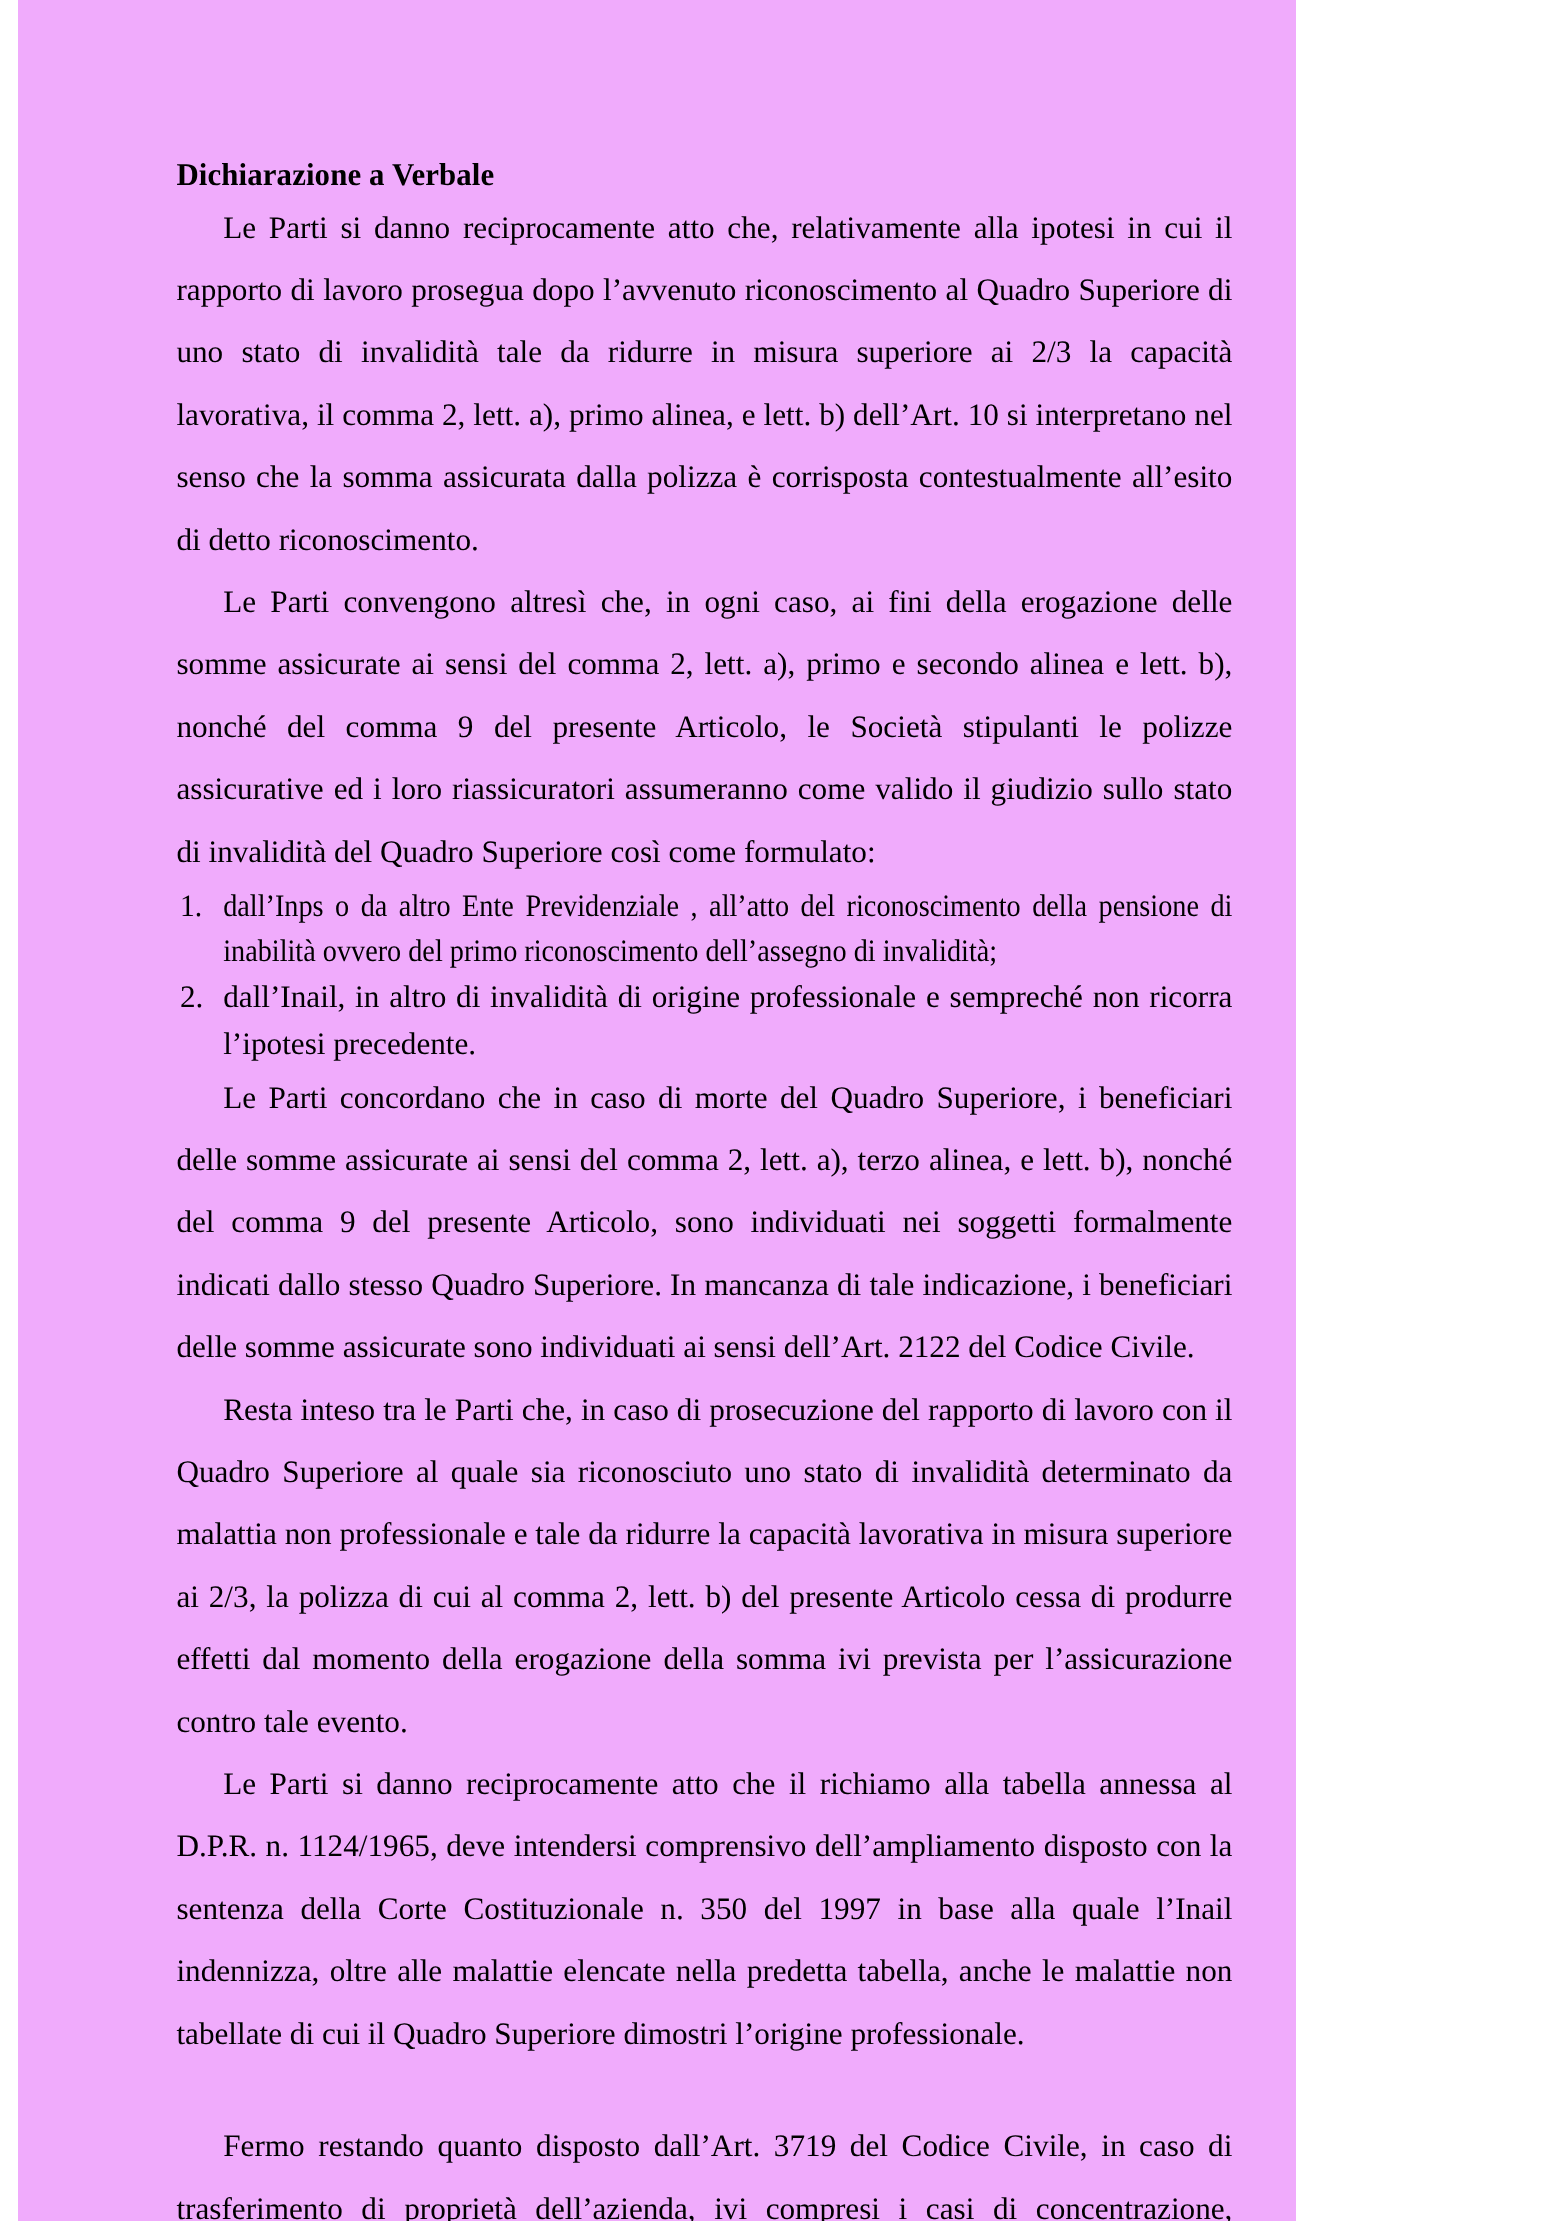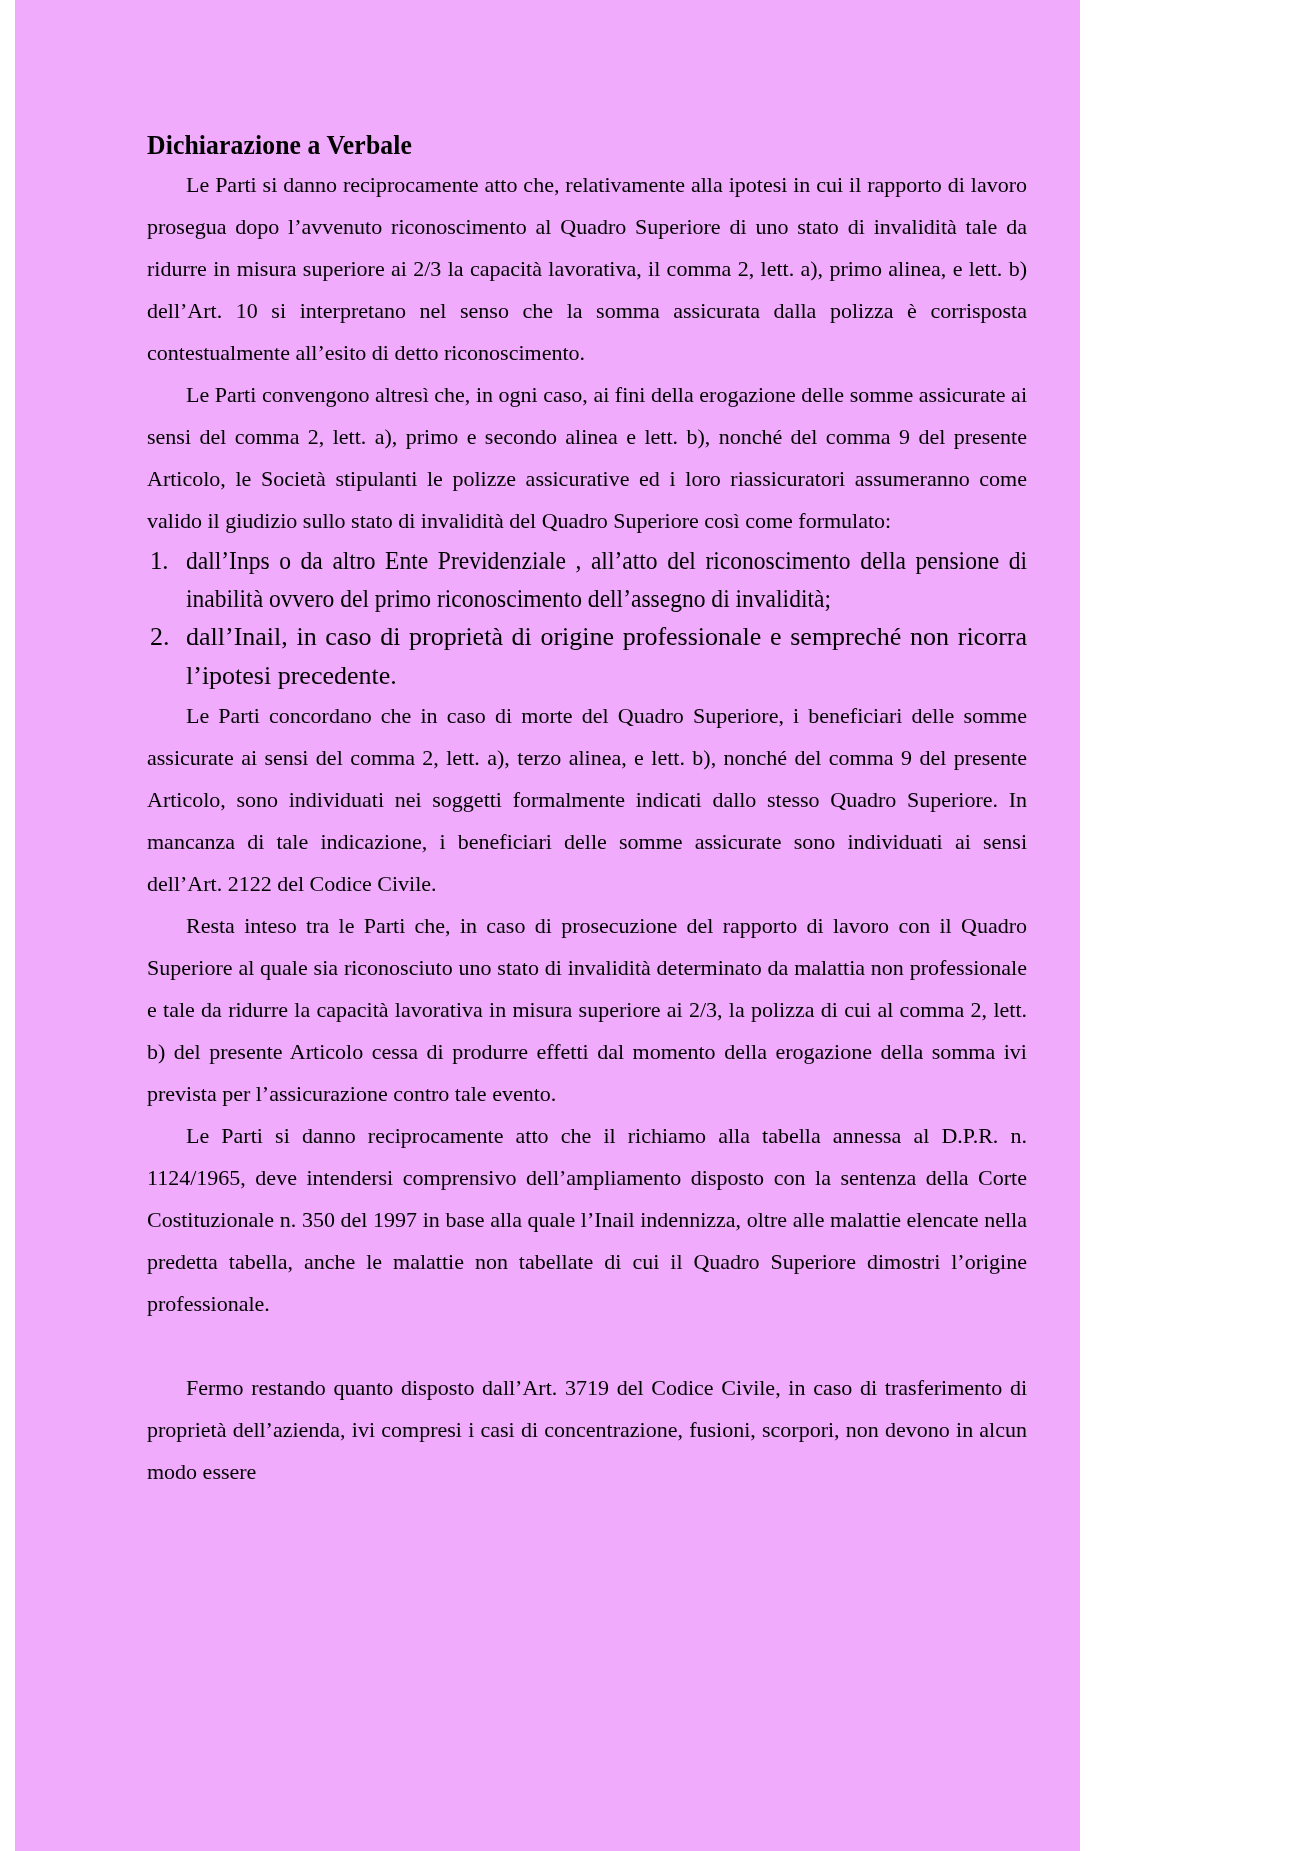--- a/index.html
+++ b/index.html
@@ -40,22 +40,22 @@
     font-size: 26.5px;
     line-height: 34px;
     letter-spacing: 0.1px;
     margin: 0 0 2px 0;
     transform: scaleX(0.97);
     transform-origin: left center;
   }
 
   p.para {
     margin: 0;
-    font-size: 22px;
-    line-height: 42px;
+    font-size: 26px;
+    line-height: 52px;
     text-align: justify;
     text-justify: inter-word;
     text-indent: 39px;
     hyphens: none;
     word-spacing: 0px;
   }
 
   
 
   ol.numlist {
@@ -129,21 +129,21 @@
 
     <p class="para">Le Parti convengono altresì che, in ogni caso, ai fini della erogazione delle somme assicurate ai sensi del comma 2, lett. a), primo e secondo alinea e lett. b), nonché del comma 9 del presente Articolo, le Società stipulanti le polizze assicurative ed i loro riassicuratori assumeranno come valido il giudizio sullo stato di invalidità del Quadro Superiore così come formulato:</p>
 
     <ol class="numlist">
       <li class="squeeze">
         <span class="marker">1.</span>
         <span class="body">dall’Inps o da altro Ente Previdenziale , all’atto del riconoscimento della pensione di inabilità ovvero del primo riconoscimento dell’assegno di invalidità;</span>
       </li>
       <li>
         <span class="marker">2.</span>
-        <span class="body">dall’Inail, in caso di proprietà di origine professionale e sempre­ché non ricorra l’ipotesi precedente.</span>
+        <span class="body">dall’Inail, in altro di invalidità di origine professionale e sempre­ché non ricorra l’ipotesi precedente.</span>
       </li>
     </ol>
 
     <p class="para">Le Parti concordano che in caso di morte del Quadro Superiore, i beneficiari delle somme assicurate ai sensi del comma 2, lett. a), terzo alinea, e lett. b), nonché del comma 9 del presente Articolo, sono individuati nei soggetti formalmente indicati dallo stesso Quadro Superiore. In mancanza di tale indicazione, i beneficiari delle somme assicurate sono individuati ai sensi dell’Art. 2122 del Codice Civile.</p>
 
     <p class="para">Resta inteso tra le Parti che, in caso di prosecuzione del rapporto di lavoro con il Quadro Superiore al quale sia riconosciuto uno stato di invalidità determinato da malattia non professionale e tale da ridurre la capacità lavorativa in misura superiore ai 2/3, la polizza di cui al comma 2, lett. b) del presente Articolo cessa di produrre effetti dal momento della erogazione della somma ivi prevista per l’assicurazione contro tale evento.</p>
 
     <p class="para">Le Parti si danno reciprocamente atto che il richiamo alla tabella annessa al D.P.R. n. 1124/1965, deve intendersi comprensivo dell’ampliamento disposto con la sentenza della Corte Costituzionale n. 350 del 1997 in base alla quale l’Inail indennizza, oltre alle malattie elencate nella predetta tabella, anche le malattie non tabellate di cui il Quadro Superiore dimostri l’origine professionale.</p>
 
     <div class="spacer-lg"></div>

